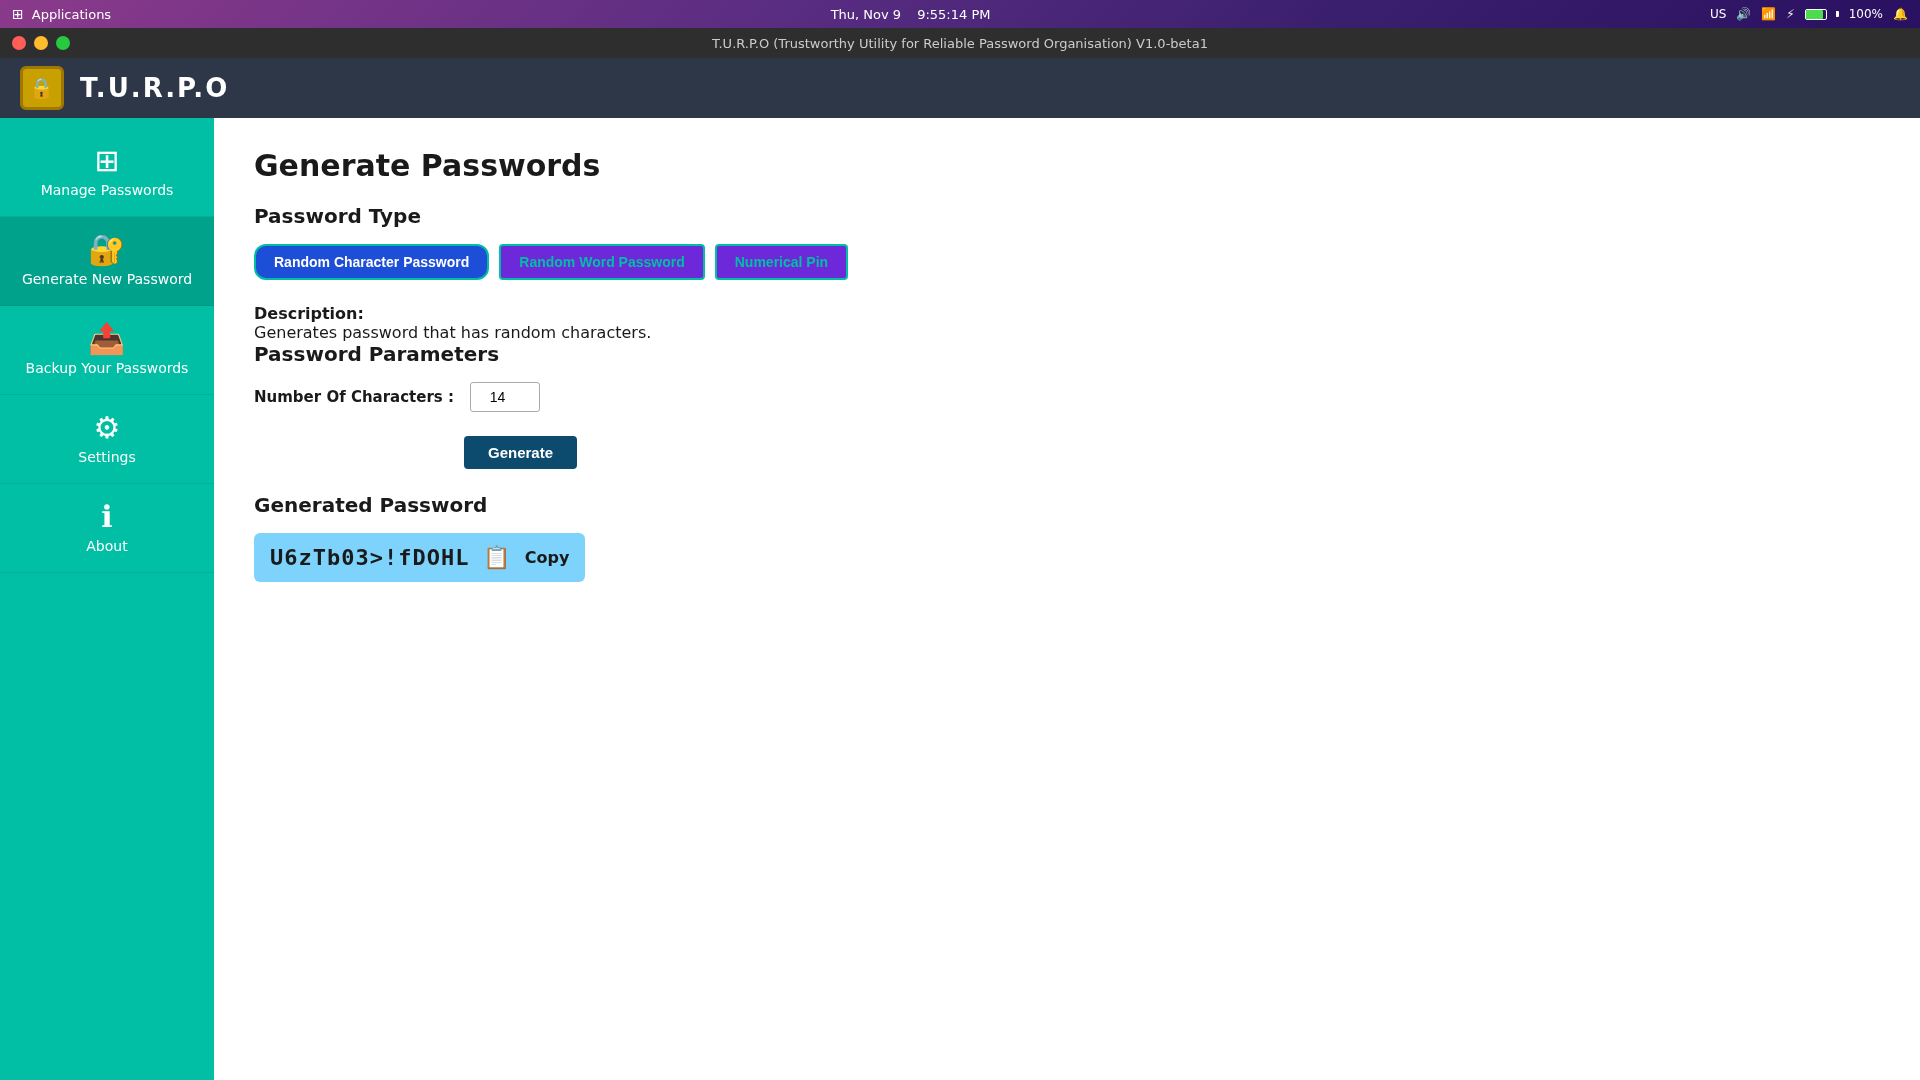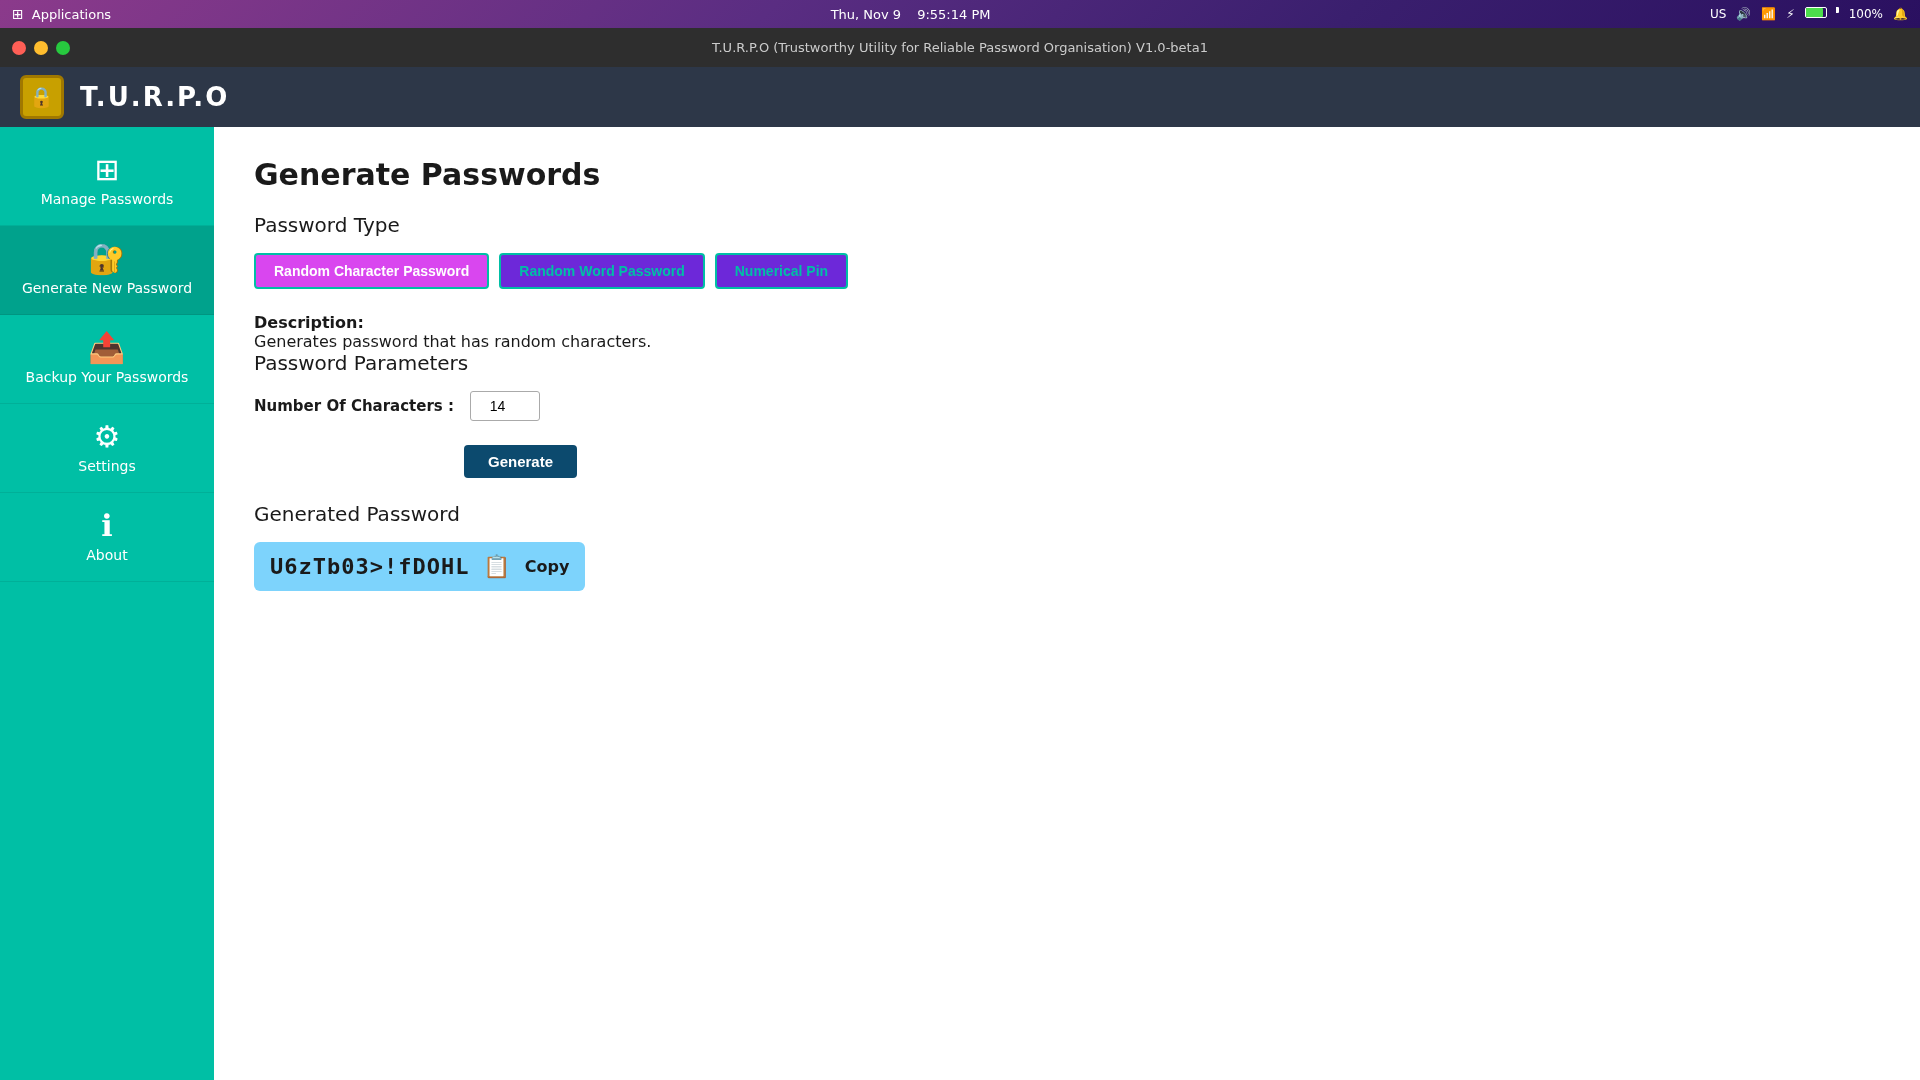--- a/index.html
+++ b/index.html
@@ -12,27 +12,27 @@
       background: linear-gradient(135deg, #8b3a8b 0%, #5a2d82 40%, #3a1f6e 70%, #2a1060 100%);
       display: flex;
       align-items: center;
       justify-content: space-between;
       padding: 0 12px;
       color: white;
       font-size: 13px;
     }
     .taskbar-left { display: flex; align-items: center; gap: 8px; }
     .taskbar-center { display: flex; align-items: flex-start; gap: 16px; font-size: 13px; }
-    .taskbar-right { display: flex; gap: 10px; font-size: 12px; }
+    .taskbar-right { display: flex; align-items: center; gap: 10px; font-size: 12px; }
     .taskbar-apps-icon { font-size: 14px; }
 
     
     .titlebar {
       width: 100%;
-      height: 39px;
+      height: 30px;
       background: #2e2e2e;
       display: flex;
       align-items: center;
       justify-content: center;
       color: #ccc;
       font-size: 13px;
       position: relative;
     }
     .titlebar-buttons {
       position: absolute;
@@ -122,38 +122,38 @@
     .page-title {
       font-size: 30px;
       font-weight: bold;
       color: #1a1a1a;
       margin-bottom: 21px;
     }
 
     
     .section-title {
       font-size: 20px;
-      font-weight: normal;
+      font-weight: bold;
       color: #1a1a1a;
       margin-bottom: 16px;
     }
     .password-type-buttons {
       display: flex;
       gap: 10px;
       margin-bottom: 24px;
       flex-wrap: wrap;
     }
     .btn-active {
-      background: #d946ef;
+      background: #1d4ed8;
       color: white;
       border: 2px solid #00bfa5;
       padding: 8px 18px;
       font-size: 14px;
       font-weight: 600;
-      border-radius: 4px;
+      border-radius: 12px;
       cursor: pointer;
     }
     .btn-outline {
       background: #6d28d9;
       color: #00bfa5;
       border: 2px solid #00bfa5;
       padding: 8px 18px;
       font-size: 14px;
       font-weight: 600;
       border-radius: 4px;

